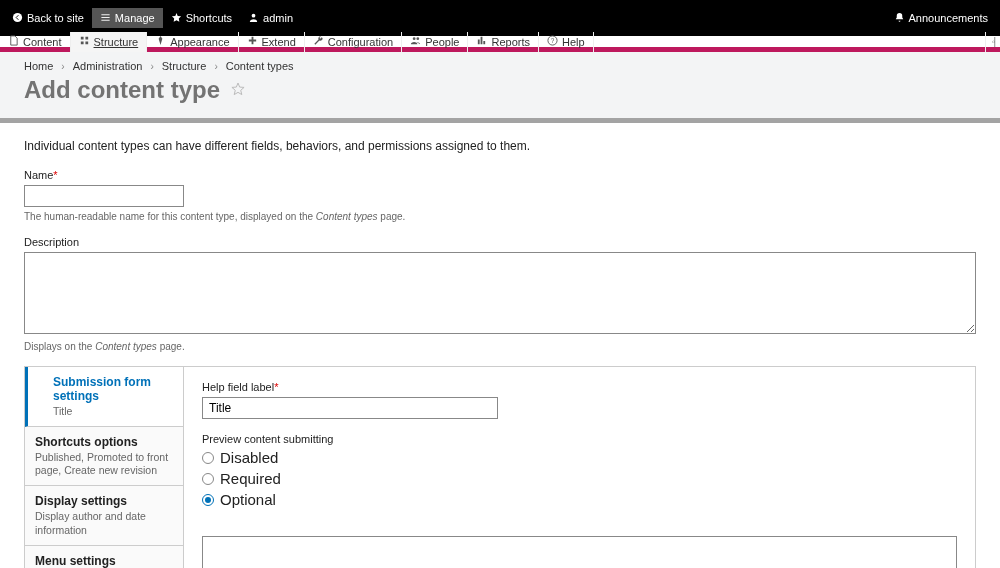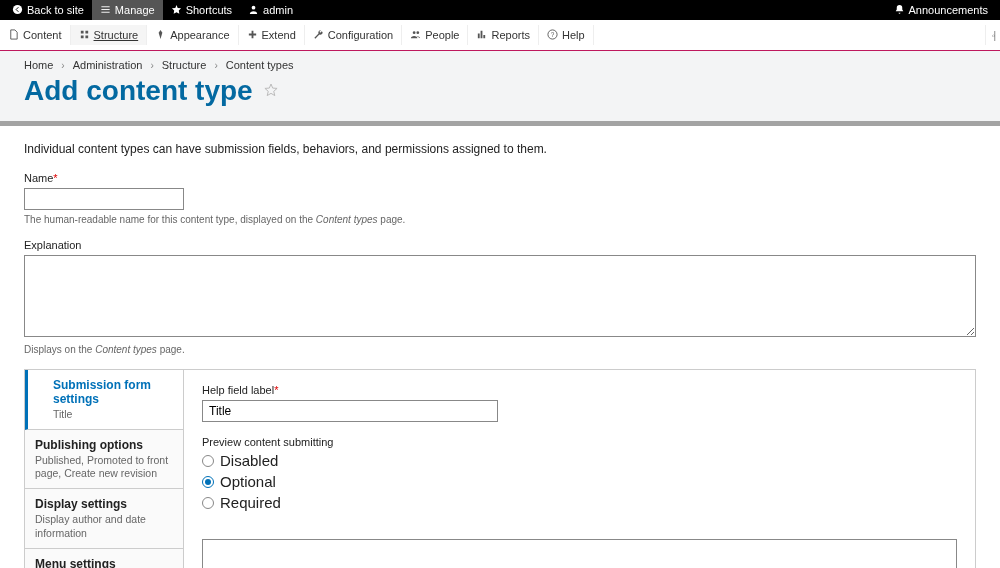--- a/index.html
+++ b/index.html
@@ -1,39 +1,39 @@
 <!DOCTYPE html>
 <html><head>
 <meta charset="utf-8">
 <style>
 * { box-sizing: border-box; margin: 0; padding: 0; }
 body { font-family: "Segoe UI", Arial, sans-serif; font-size: 12px; color: #222; background: #fff; }
 
 
-.topbar { background: #000; color: #fff; height: 20px; display: flex; align-items: center; justify-content: space-between; padding: 0 4px; font-size: 11px; text-align: right; }
+.topbar { background: #000; color: #fff; height: 36px; display: flex; align-items: center; justify-content: space-between; padding: 0 4px; font-size: 11px; text-align: right; }
 .topbar-left, .topbar-right { display: flex; align-items: center; gap: 0; }
 .topbar-item { display: flex; align-items: center; gap: 4px; padding: 0 8px; height: 20px; cursor: pointer; }
 .topbar-item.active { background: #555; }
 .topbar-item svg { width: 11px; height: 11px; fill: #fff; }
 
 
-.adminbar { background: #fff; border-bottom: 1px solid #be185d; height: 31px; display: flex; align-items: center; font-size: 11px; justify-content: center; }
+.adminbar { background: #fff; border-bottom: 5px solid #be185d; height: 16px; display: flex; align-items: center; font-size: 11px; justify-content: center; }
 .adminbar-item { display: flex; align-items: center; gap: 4px; padding: 0 8px; height: 20px; cursor: pointer; color: #333; border-right: 1px solid #eee; }
 .adminbar-item.active { background: #f5f5f5; }
 .adminbar-item.active span.label { text-decoration: underline; }
 .adminbar-item svg { width: 11px; height: 11px; fill: #555; }
 .adminbar-right { margin-left: auto; padding: 0 6px; color: #777; display:flex; align-items:center; height:20px; border-left:1px solid #eee;}
 
 
 .header-region { background: #f3f4f5; border-bottom: 5px solid #a3a3a3; padding: 8px 24px 14px; }
 .breadcrumbs { display: flex; align-items: center; gap: 8px; font-size: 11px; color: #333; }
 .breadcrumbs a { color: #333; text-decoration: none; cursor: pointer; }
 .breadcrumbs .sep { color: #888; font-size: 10px; }
 .page-title-row { display: flex; align-items: center; gap: 10px; margin-top: 4px; }
-.page-title { font-size: 28px; font-weight: 600; color: #0369a1; }
+.page-title { font-size: 24px; font-weight: 600; color: #737373; }
 .star-icon svg { width: 16px; height: 16px; fill: none; stroke: #bbb; stroke-width: 1.5; }
 
 
 .content { padding: 16px 24px; }
 .intro { font-size: 12px; color: #222; margin-bottom: 16px; }
 
 .form-label { font-size: 11px; font-weight: 400; display: block; margin-bottom: 4px; }
 .required { color: #d00; }
 .form-input { border: 1px solid #888; height: 22px; padding: 2px 6px; font-size: 12px; }
 .form-input.name { width: 160px; }
@@ -172,42 +172,42 @@
   </div>
   <div class="page-title-row">
     <h1 class="page-title">Add content type</h1>
     <span class="star-icon"><svg viewBox="0 0 24 24">
           <path d="M12 3l2.5 6.1 6.6.5-5 4.4 1.6 6.4L12 17l-5.7 3.4L7.9 14l-5-4.4 6.6-.5z"></path>
         </svg></span>
   </div>
 </div>
 
 <div class="content">
-  <p class="intro">Individual content types can have submission fields, behaviors, and permissions assigned to them.</p>
+  <p class="intro">Individual content types can have different fields, behaviors, and permissions assigned to them.</p>
 
   <div class="form-group">
     <label class="form-label"><span>Name</span><span class="required">*</span></label>
     <input type="text" class="form-input name" style="">
     <div class="form-hint"><span>The human-readable name for this content type, displayed on the </span><em>Content types</em><span> page.</span></div>
   </div>
 
   <div class="form-group">
-    <label class="form-label">Explanation</label>
+    <label class="form-label">Description</label>
     <textarea class="form-textarea desc" style=""></textarea>
     <div class="form-hint"><span>Displays on the </span><em>Content types</em><span> page.</span></div>
   </div>
 
   <div class="vtabs">
     <div class="vtabs-list">
       <div class="vtab active">
         <div class="vtab-title">Submission form settings</div>
         <div class="vtab-sub">Title</div>
       </div>
       <div class="vtab">
-        <div class="vtab-title">Publishing options</div>
+        <div class="vtab-title">Shortcuts options</div>
         <div class="vtab-sub">Published, Promoted to front page, Create new revision</div>
       </div>
       <div class="vtab">
         <div class="vtab-title">Display settings</div>
         <div class="vtab-sub">Display author and date information</div>
       </div>
       <div class="vtab">
         <div class="vtab-title">Menu settings</div>
       </div>
     </div>
@@ -218,29 +218,29 @@
         <input type="text" class="form-input title-field" value="Title" style="">
       </div>
 
       <div class="form-group">
         <label class="form-label">Preview content submitting</label>
         <div class="radio-row">
           <span class="radio-outer unchecked"></span>
           <span>Disabled</span>
         </div>
         <div class="radio-row">
+          <span class="radio-outer unchecked"></span>
+          <span>Required</span>
+        </div>
+        <div class="radio-row">
           <span class="radio-outer">
               <span class="radio-inner"></span>
             </span>
           <span>Optional</span>
         </div>
-        <div class="radio-row">
-          <span class="radio-outer unchecked"></span>
-          <span>Required</span>
-        </div>
       </div>
 
       <div class="section-spacer"></div>
 
       <div class="form-group" style="margin-bottom:4px;">
         <textarea class="form-textarea guidelines" style=""></textarea>
         
       </div>
     </div>
   </div>

